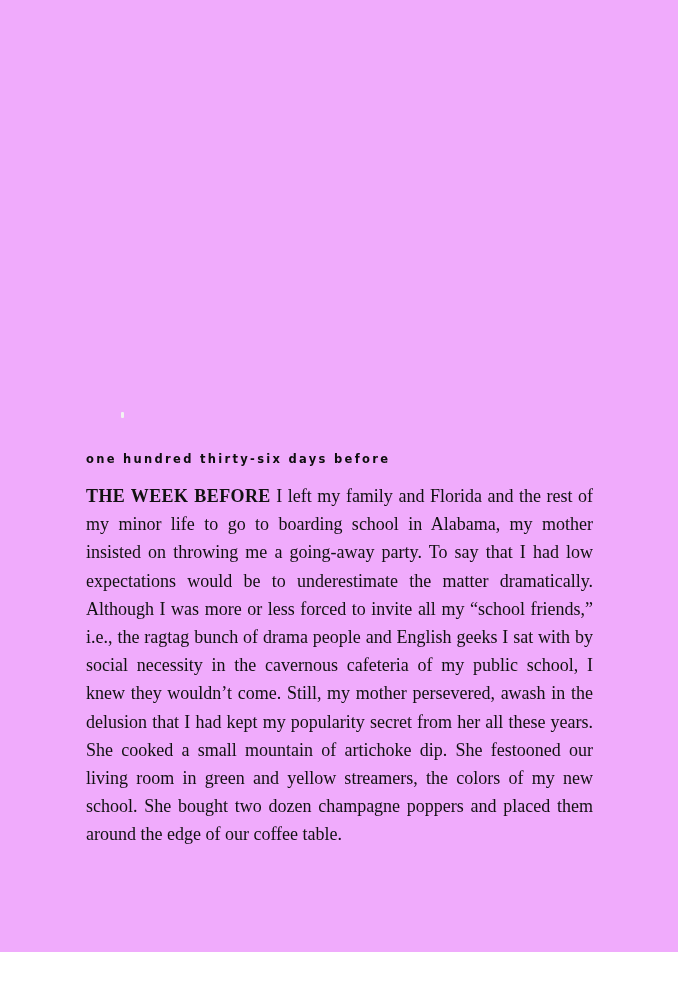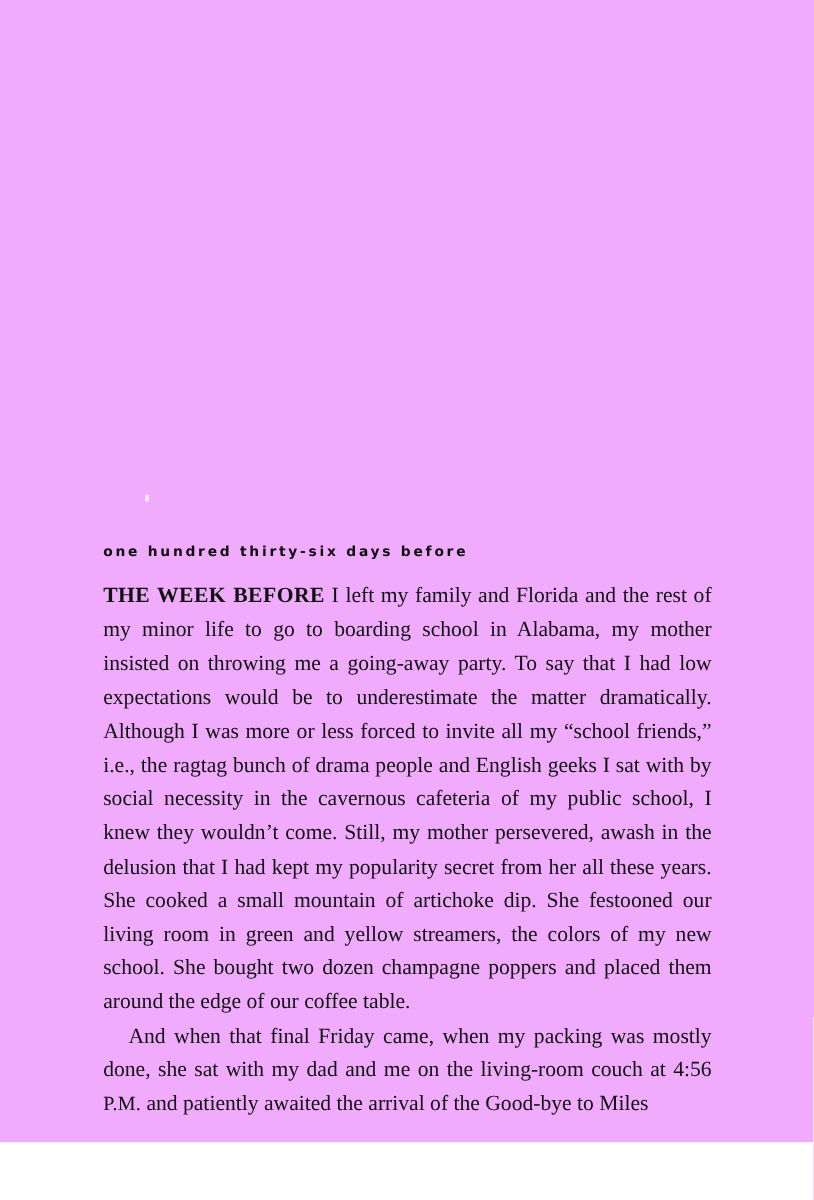--- a/index.html
+++ b/index.html
@@ -82,16 +82,15 @@
 <div class="page">
 
   <div class="scan-speck"></div>
 
   <div class="text-block">
 
     <h2 class="chapter-heading">one hundred thirty-six days before</h2>
 
     <p class="body-paragraph"><span class="smallcaps-lead">THE WEEK BEFORE</span><span> I left my family and Florida and the rest of my minor life to go to boarding school in Alabama, my mother insisted on throwing me a going-away party. To say that I had low expectations would be to underestimate the matter dramatically. Although I was more or less forced to invite all my “school friends,” i.e., the ragtag bunch of drama people and English geeks I sat with by social necessity in the cavernous cafeteria of my public school, I knew they wouldn’t come. Still, my mother persevered, awash in the delusion that I had kept my popularity secret from her all these years. She cooked a small mountain of artichoke dip. She festooned our living room in green and yellow streamers, the colors of my new school. She bought two dozen champagne poppers and placed them around the edge of our coffee table.</span></p>
 
-    <p class="body-paragraph"><span>And when that final Friday came, when my packing was mostly done, she sat with my dad and me on the living-room couch at 4:56 </span><span class="smallcaps">P.M.</span><span> and patiently awaited the arrival of the Good-bye to Miles</span></p>
 
   </div>
 </div>
 
 </body></html>

